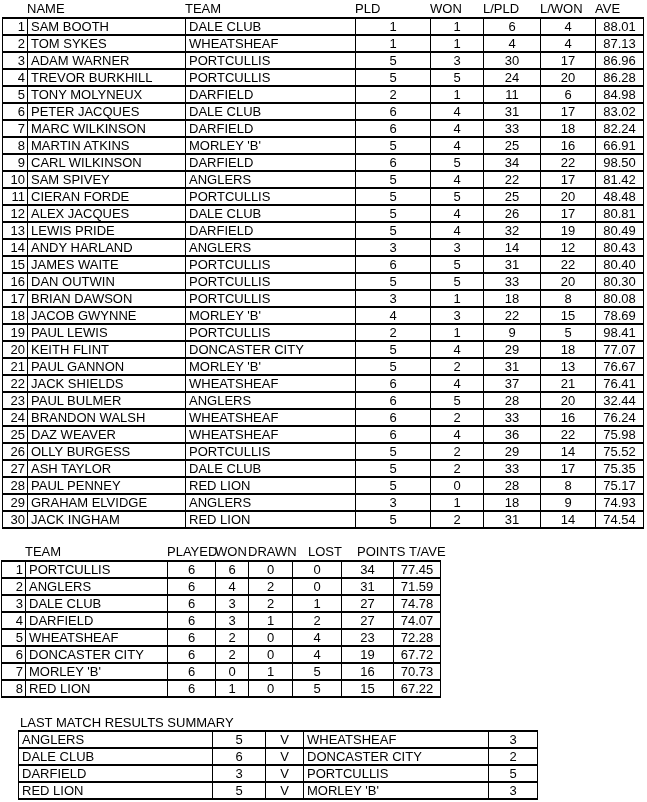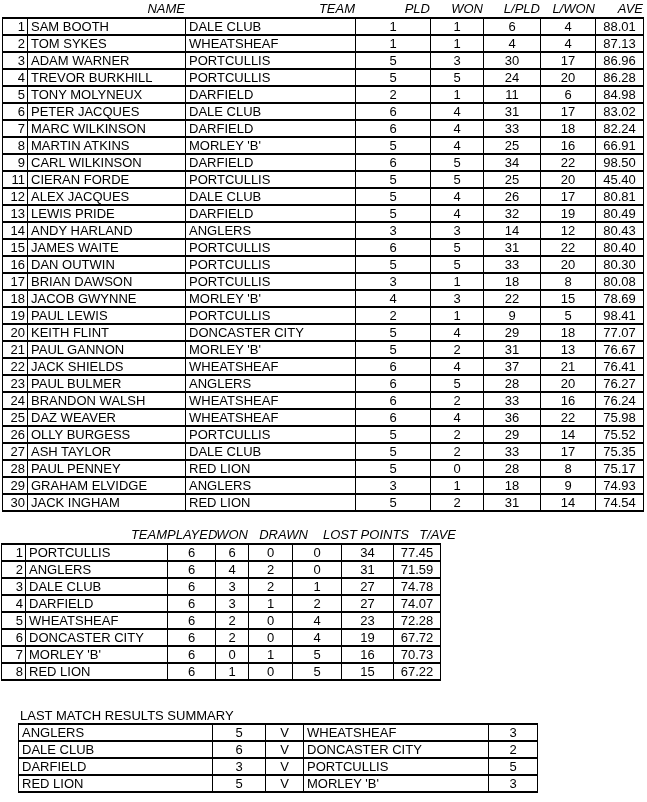--- a/index.html
+++ b/index.html
@@ -1,24 +1,24 @@
 <!DOCTYPE html>
 <html><head>
 <meta charset="utf-8">
 <style>
   html,body { margin:0; padding:0; }
   body {
     width:647px; height:802px; background:#ffffff; overflow:hidden;
     font-family:"Liberation Sans", sans-serif; font-size:13px; color:#000000;
   }
   .hdr-row { display:flex; white-space:nowrap; }
-  .hdr-cell { flex:none; text-align:right; overflow:visible; white-space:nowrap;font-style:italic; }
+  .hdr-cell { flex:none; text-align:left; overflow:visible; white-space:nowrap; }
   .phead { margin:1px 0 0 2px; height:16px; line-height:16px; }
   .thead { margin:16px 0 1px 1px; height:14px; line-height:14px; }
-  .rtitle { margin:28px 0 1px 20px; height:13px; line-height:13px; white-space:nowrap; }
+  .rtitle { margin:18px 0 1px 20px; height:13px; line-height:13px; white-space:nowrap; }
   table.grid { border-collapse:collapse; table-layout:fixed; }
   table.players { margin-left:2px; width:641px; }
   table.teams   { margin-left:1px; width:439px; }
   table.results { margin-left:18px; width:519px; }
   .grid td {
     border:1px solid #000000; border-top-width:2px; border-bottom-width:2px;
     height:15px; line-height:15px; padding:0; white-space:nowrap; overflow:hidden;
   }
   td.rank { text-align:right; padding-right:2px; }
   td.txt  { text-align:left;  padding-left:3px; }
@@ -134,28 +134,38 @@
         <td class="rank">9</td>
         <td class="txt">CARL WILKINSON</td>
         <td class="txt">DARFIELD</td>
         <td class="num">6</td>
         <td class="num">5</td>
         <td class="num">34</td>
         <td class="num">22</td>
         <td class="num">98.50</td>
       </tr>
       <tr>
+        <td class="rank">10</td>
+        <td class="txt">SAM SPIVEY</td>
+        <td class="txt">ANGLERS</td>
+        <td class="num">5</td>
+        <td class="num">4</td>
+        <td class="num">22</td>
+        <td class="num">17</td>
+        <td class="num">81.42</td>
+      </tr>
+      <tr>
         <td class="rank">11</td>
         <td class="txt">CIERAN FORDE</td>
         <td class="txt">PORTCULLIS</td>
         <td class="num">5</td>
         <td class="num">5</td>
         <td class="num">25</td>
         <td class="num">20</td>
-        <td class="num">45.40</td>
+        <td class="num">48.48</td>
       </tr>
       <tr>
         <td class="rank">12</td>
         <td class="txt">ALEX JACQUES</td>
         <td class="txt">DALE CLUB</td>
         <td class="num">5</td>
         <td class="num">4</td>
         <td class="num">26</td>
         <td class="num">17</td>
         <td class="num">80.81</td>
@@ -261,21 +271,21 @@
         <td class="num">76.41</td>
       </tr>
       <tr>
         <td class="rank">23</td>
         <td class="txt">PAUL BULMER</td>
         <td class="txt">ANGLERS</td>
         <td class="num">6</td>
         <td class="num">5</td>
         <td class="num">28</td>
         <td class="num">20</td>
-        <td class="num">76.27</td>
+        <td class="num">32.44</td>
       </tr>
       <tr>
         <td class="rank">24</td>
         <td class="txt">BRANDON WALSH</td>
         <td class="txt">WHEATSHEAF</td>
         <td class="num">6</td>
         <td class="num">2</td>
         <td class="num">33</td>
         <td class="num">16</td>
         <td class="num">76.24</td>

